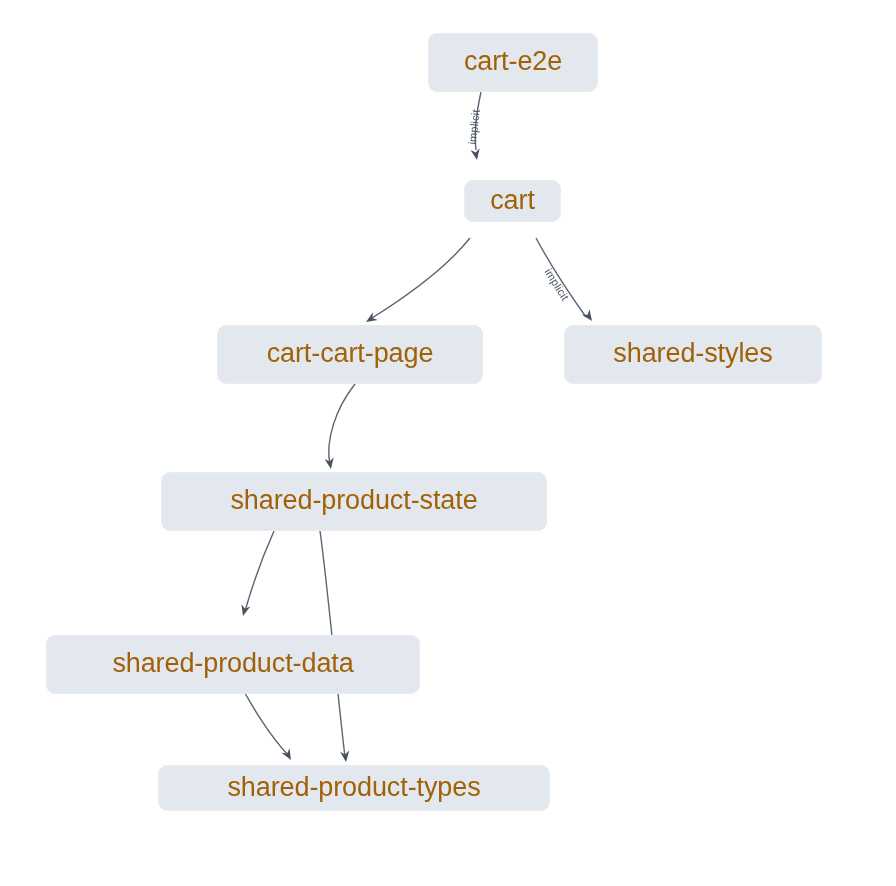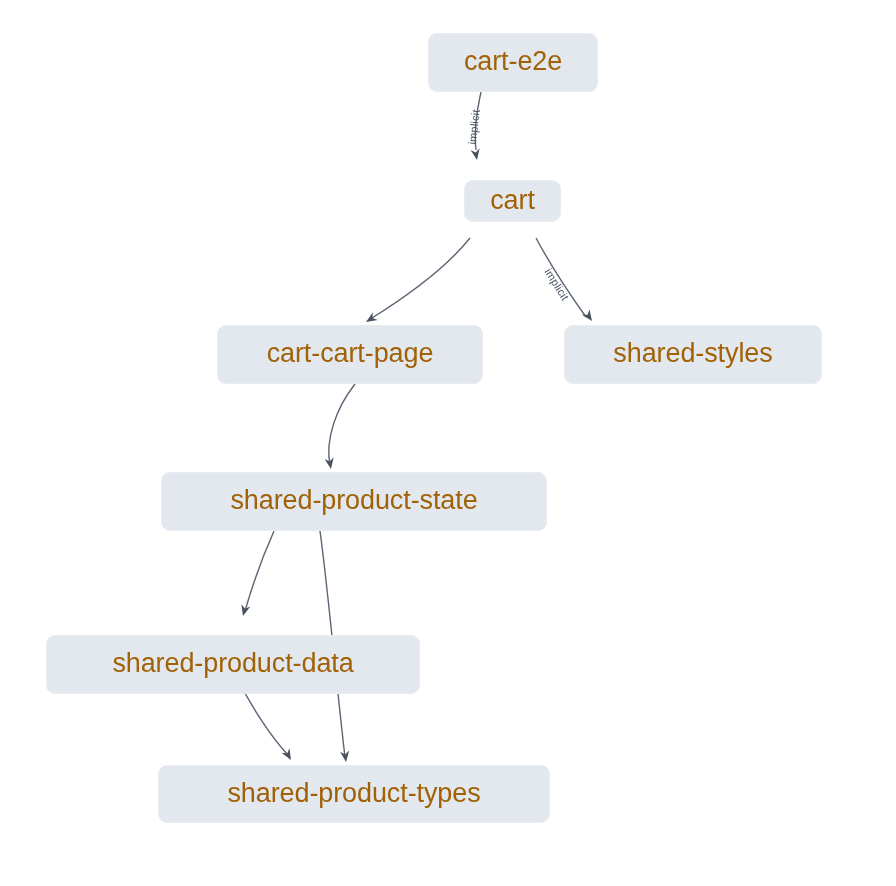--- a/index.html
+++ b/index.html
@@ -99,18 +99,18 @@
       </div>
       <div class="node" style="left: 564px; top: 325px; width: 258px; height: 59px;">
         <span class="node-label">shared-styles</span>
       </div>
       <div class="node" style="left: 161px; top: 472px; width: 386px; height: 59px;">
         <span class="node-label">shared-product-state</span>
       </div>
       <div class="node" style="left: 46px; top: 619px; width: 374px; height: 59px; margin-top: 16px;">
         <span class="node-label">shared-product-data</span>
       </div>
-      <div class="node" style="left: 158px; top: 765px; width: 392px; height: 58px;">
+      <div class="node" style="left: 158px; top: 765px; width: 392px; height: 46px;">
         <span class="node-label">shared-product-types</span>
       </div>
     </div>
 
 </div>
 
 </body></html>

